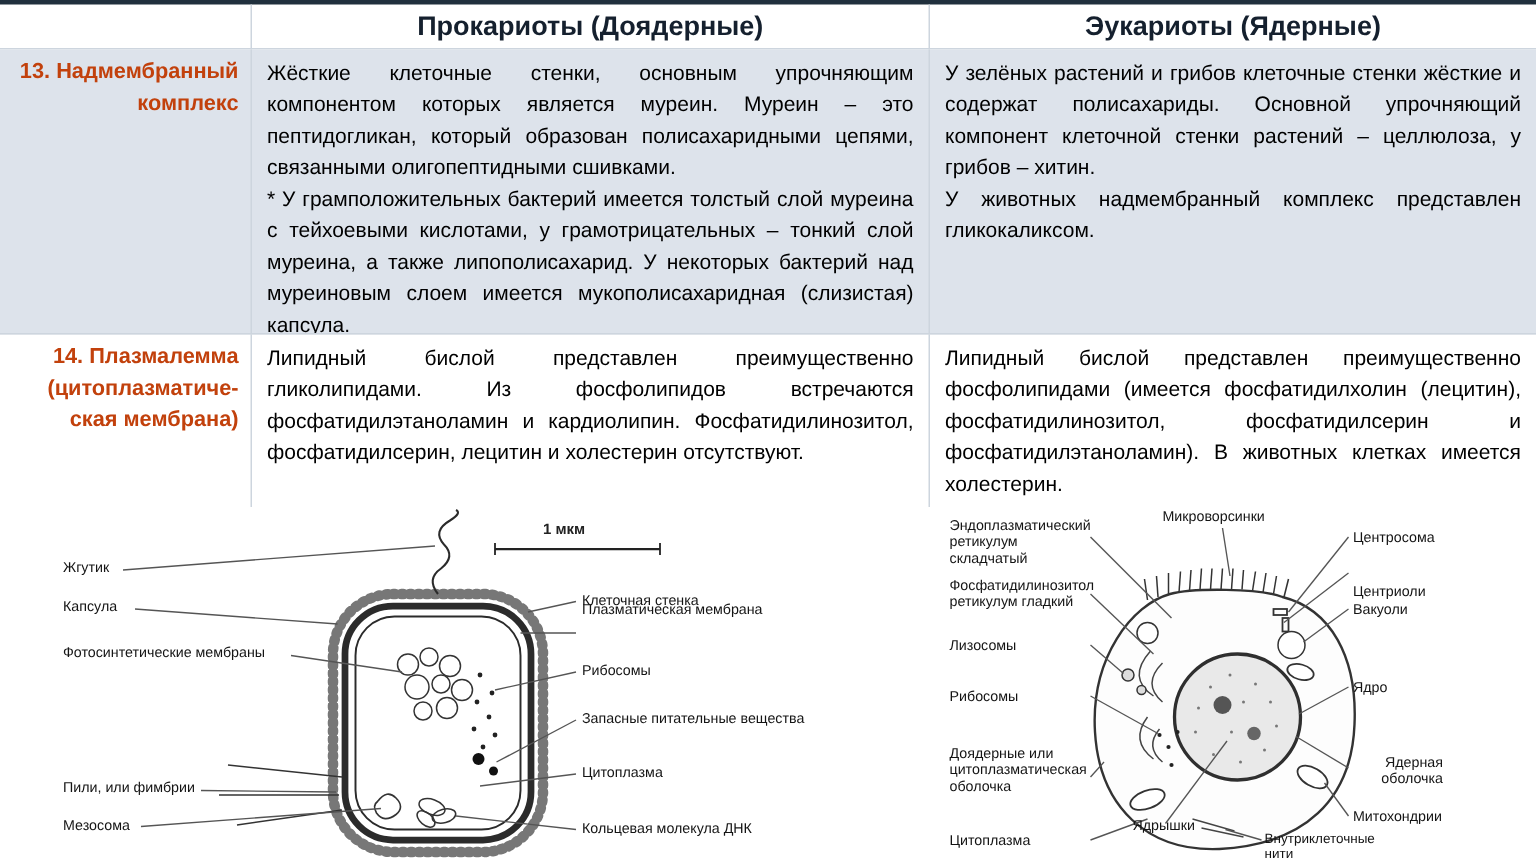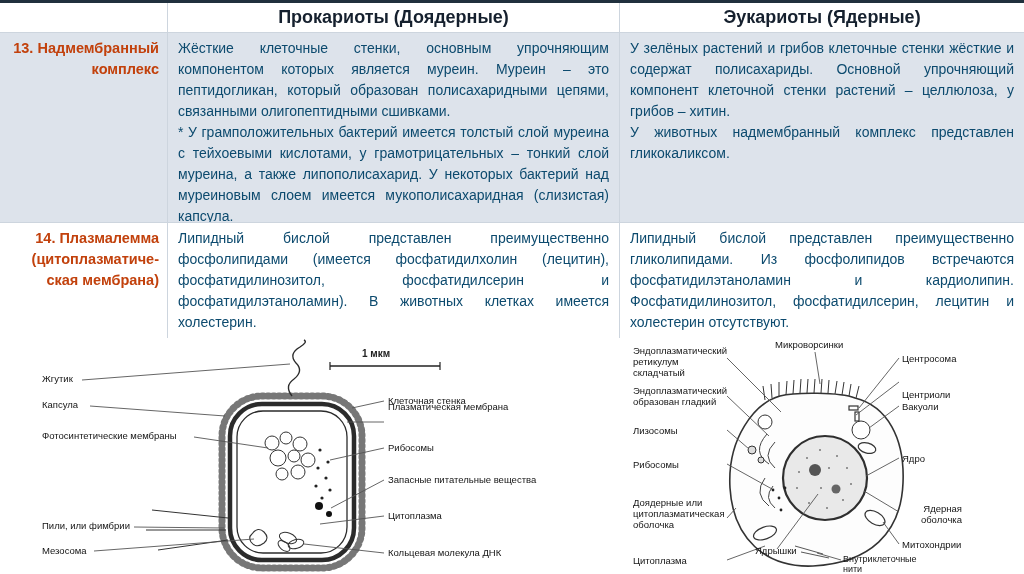--- a/index.html
+++ b/index.html
@@ -25,21 +25,21 @@
     display:flex; align-items:center; justify-content:center;
     font-weight:bold; font-size:18px; color:#15202e;
   }
   .fcell {
     font-weight:bold; font-size:14.5px; line-height:1.45;
     color:#c2410c; text-align:right; padding:5px 8px 5px 6px;
     white-space:pre-line;
   }
   .bcell {
     font-size:14px; line-height:21px; text-align:justify;
-    padding:5px 10px 6px 10px; white-space:pre-line; color:#0c4a6e;
+    padding:5px 10px 6px 10px; white-space:pre-line; color:#000000;
   }
   .shaded { background:#dde3eb; }
 
   
   .diagrams { position:absolute; left:0; top:338px; width:1024px; height:236px; background:#fff; }
   .diagram { position:absolute; top:0; height:236px; }
   .diagram svg { position:absolute; left:0; top:0; }
   .dg-pro { left:20px;  width:540px; }
   .dg-eu  { left:615px; width:409px; }
   .dlabel {
@@ -62,22 +62,22 @@
     <div class="cell fcell shaded">13. Надмембранный
 комплекс</div>
     <div class="cell bcell shaded">Жёсткие клеточные стенки, основным упрочняющим компонентом которых является муреин. Муреин – это пептидогликан, который образован полисахаридными цепями, связанными олигопептидными сшивками.
 * У грамположительных бактерий имеется толстый слой муреина с тейхоевыми кислотами, у грамотрицательных – тонкий слой муреина, а также липополисахарид. У некоторых бактерий над муреиновым слоем имеется мукополисахаридная (слизистая) капсула.</div>
     <div class="cell bcell shaded">У зелёных растений и грибов клеточные стенки жёсткие и содержат полисахариды. Основной упрочняющий компонент клеточной стенки растений – целлюлоза, у грибов – хитин.
 У животных надмембранный комплекс представлен гликокаликсом.</div>
 
     <div class="cell fcell">14. Плазмалемма
 (цитоплазматиче-
 ская мембрана)</div>
+    <div class="cell bcell">Липидный бислой представлен преимущественно гликолипидами. Из фосфолипидов встречаются фосфатидилэтаноламин и кардиолипин. Фосфатидилинозитол, фосфатидилсерин, лецитин и холестерин отсутствуют.</div>
     <div class="cell bcell">Липидный бислой представлен преимущественно фосфолипидами (имеется фосфатидилхолин (лецитин), фосфатидилинозитол, фосфатидилсерин и фосфатидилэтаноламин). В животных клетках имеется холестерин.</div>
-    <div class="cell bcell">Липидный бислой представлен преимущественно гликолипидами. Из фосфолипидов встречаются фосфатидилэтаноламин и кардиолипин. Фосфатидилинозитол, фосфатидилсерин, лецитин и холестерин отсутствуют.</div>
   </div>
 
   <div class="diagrams">
 
     <div class="diagram dg-pro">
       <svg width="540" height="236" viewBox="0 0 540 236">
 
         <line x1="310" y1="28" x2="420" y2="28" stroke="#222" stroke-width="1.5"></line>
         <line x1="310" y1="24" x2="310" y2="32" stroke="#222" stroke-width="1.2"></line>
         <line x1="420" y1="24" x2="420" y2="32" stroke="#222" stroke-width="1.2"></line>
@@ -245,21 +245,21 @@
           <line x1="284" y1="68" x2="254" y2="90"></line>
           <line x1="284" y1="120" x2="251" y2="138"></line>
           <line x1="284" y1="174" x2="249" y2="153"></line>
           <line x1="284" y1="206" x2="268" y2="184"></line>
           <line x1="162" y1="211" x2="203" y2="156"></line>
           <line x1="226" y1="222" x2="202" y2="215"></line>
         </g>
       </svg>
       <div class="dlabel" style="left:160px; top:2px;">Микроворсинки</div>
       <div class="dlabel wrap" style="left:18px; top:8px;  width:95px;">Эндоплазматический ретикулум складчатый</div>
-      <div class="dlabel wrap" style="left:18px; top:48px; width:95px;">Эндоплазматический образован гладкий</div>
+      <div class="dlabel wrap" style="left:18px; top:48px; width:95px;">Фосфатидилинозитол ретикулум гладкий</div>
       <div class="dlabel" style="left:18px; top:88px;">Лизосомы</div>
       <div class="dlabel" style="left:18px; top:122px;">Рибосомы</div>
       <div class="dlabel wrap" style="left:18px; top:160px; width:95px;">Доядерные или цитоплазматическая оболочка</div>
       <div class="dlabel" style="left:18px; top:218px;">Цитоплазма</div>
       <div class="dlabel" style="left:140px; top:208px;">Ядрышки</div>
       <div class="dlabel wrap" style="left:228px; top:216px; width:85px; font-size:9px;">Внутриклеточные нити</div>
       <div class="dlabel" style="left:287px; top:16px;">Центросома</div>
       <div class="dlabel" style="left:287px; top:52px;">Центриоли</div>
       <div class="dlabel" style="left:287px; top:64px;">Вакуоли</div>
       <div class="dlabel" style="left:287px; top:116px;">Ядро</div>

